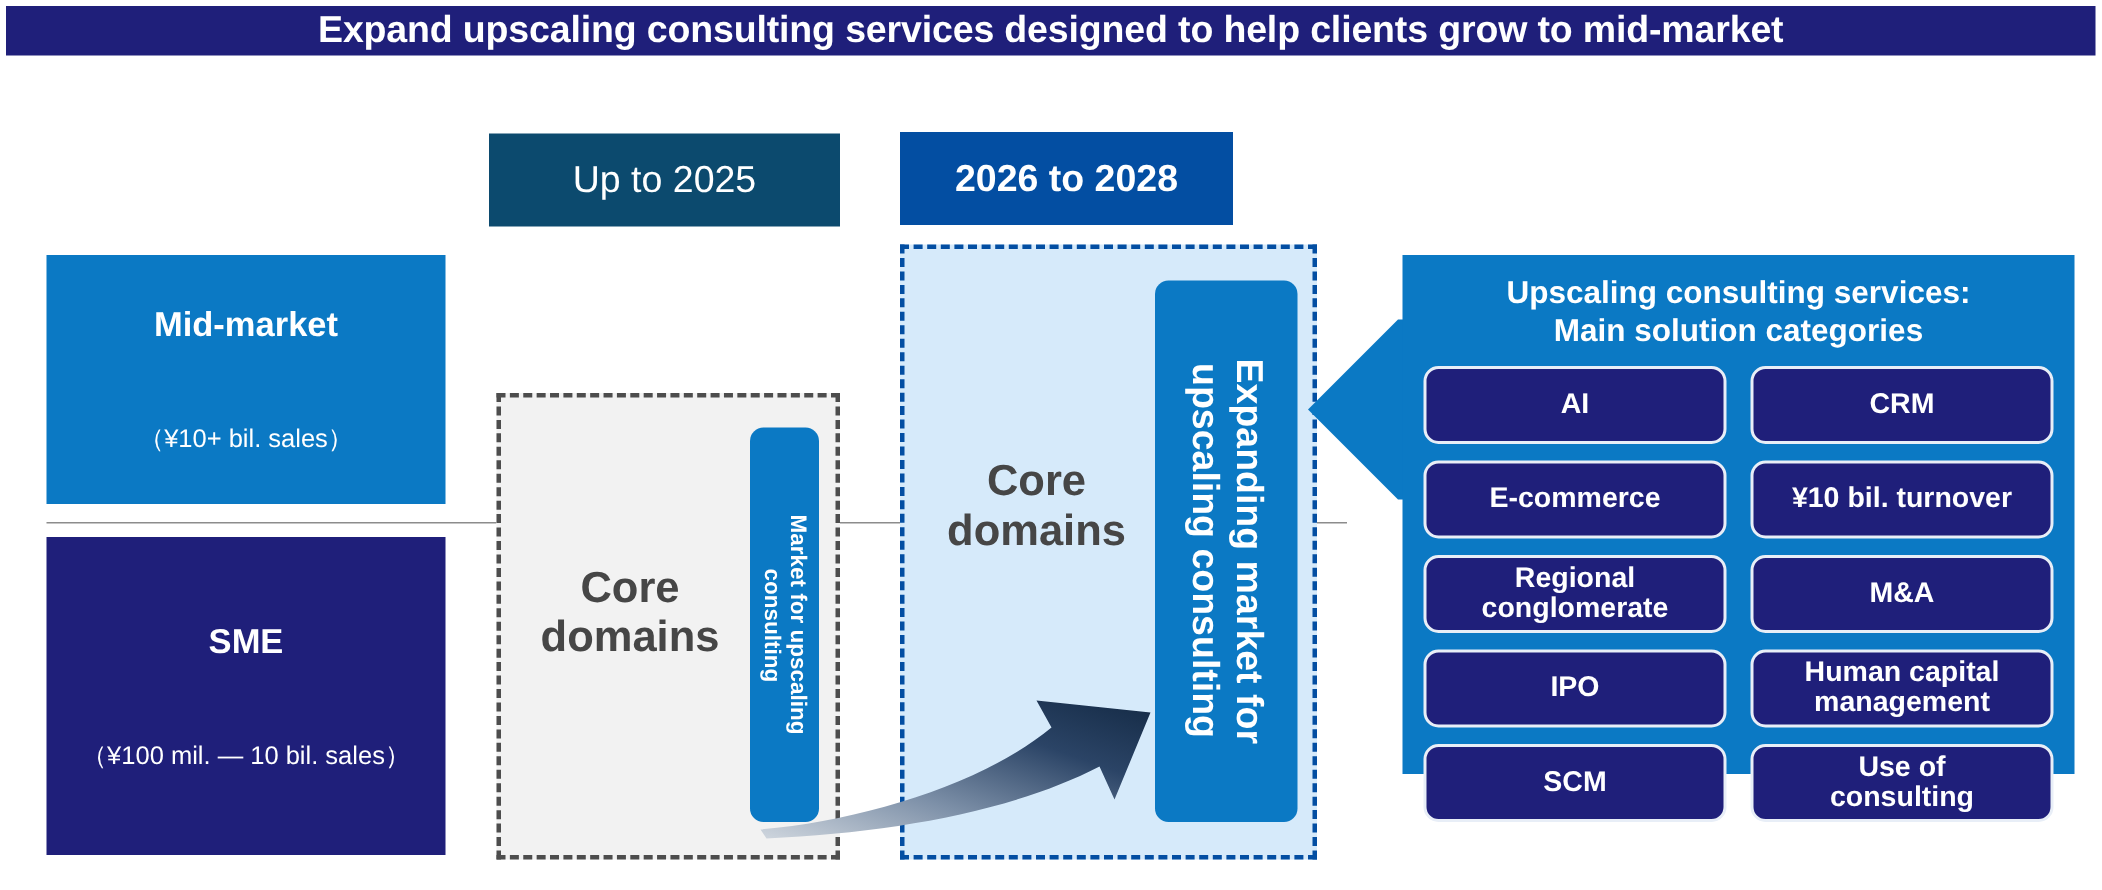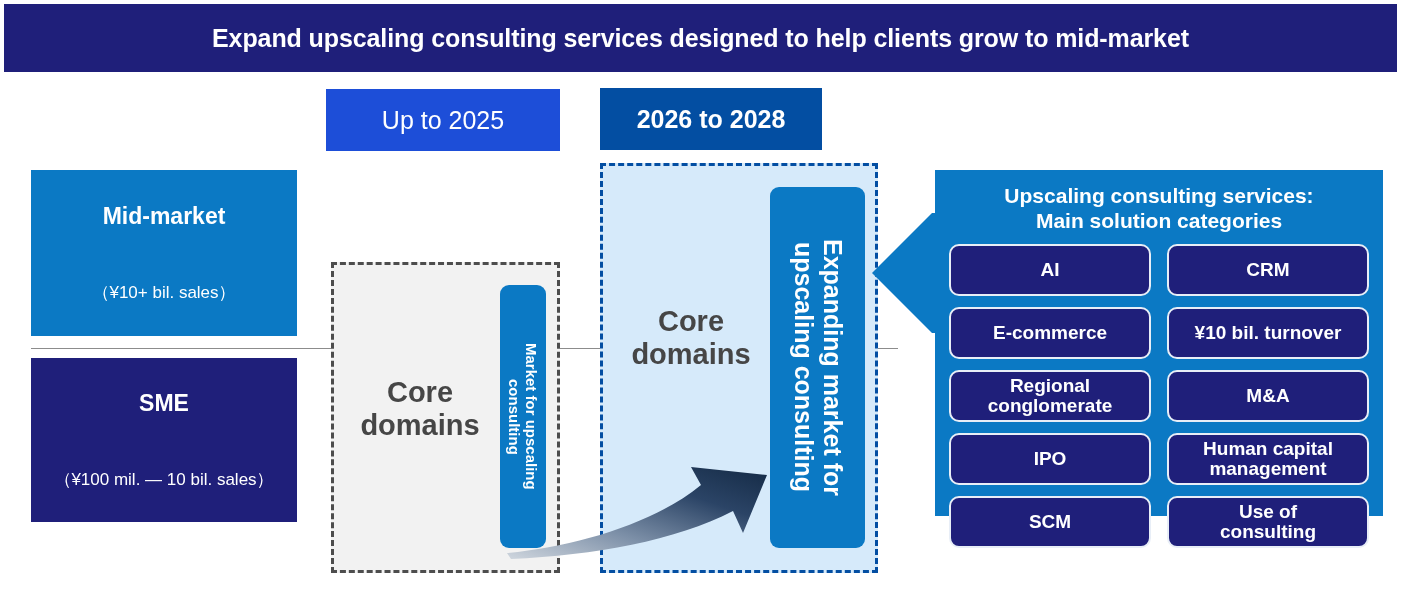--- a/index.html
+++ b/index.html
@@ -6,48 +6,48 @@
   html, body {
     width: 1401px; height: 593px;
     background: #ffffff;
     font-family: "Liberation Sans", sans-serif;
     overflow: hidden;
   }
   #stage { position: relative; width: 1401px; height: 593px; background: #fff; }
 
   
   .title-banner {
-    position: absolute; left: 4px; top: 4px; width: 1393px; height: 68px;
+    position: absolute; left: 4px; top: 4px; width: 1393px; height: 33px;
     background: #1f1f7a;
     display: flex; align-items: center; justify-content: center;
   }
   .title-banner .t {
     color: #ffffff; font-size: 25px; font-weight: bold;
     letter-spacing: -0.1px; white-space: nowrap;
   }
 
   
   .era-tab {
     position: absolute; display: flex; align-items: center; justify-content: center;
     color: #ffffff; white-space: nowrap;
   }
   .era-past { left: 326px; top: 89px; width: 234px; height: 62px;
-    background: #1d4ed8; font-size: 25px; font-weight: normal; align-items: center; }
+    background: #0c4a6e; font-size: 25px; font-weight: normal; align-items: center; }
   .era-future { left: 600px; top: 88px; width: 222px; height: 62px;
     background: #034ea2; font-size: 25px; font-weight: bold; }
 
   
   .seg {
     position: absolute; left: 31px; width: 266px;
     display: flex; flex-direction: column;
     align-items: center; justify-content: center;
     color: #ffffff; text-align: center; gap: 46px;
   }
   .seg-mid  { top: 170px; height: 166px; background: #0b79c4; }
-  .seg-sme  { top: 358px; height: 164px; background: #1f1f7a; }
+  .seg-sme  { top: 358px; height: 212px; background: #1f1f7a; }
   .seg .name { font-size: 23px; font-weight: bold; line-height: 1.1; }
   .seg .sub  { font-size: 17px; font-weight: normal; margin-top: 9px; line-height: 1.1; }
 
   
   .rule { position: absolute; height: 1px; background: #8c8c8c; }
   .rule-a { left: 31px;  top: 348px; width: 300px; }
   .rule-b { left: 558px; top: 348px; width: 44px;  }
   .rule-c { left: 868px; top: 348px; width: 30px;  }
 
   

